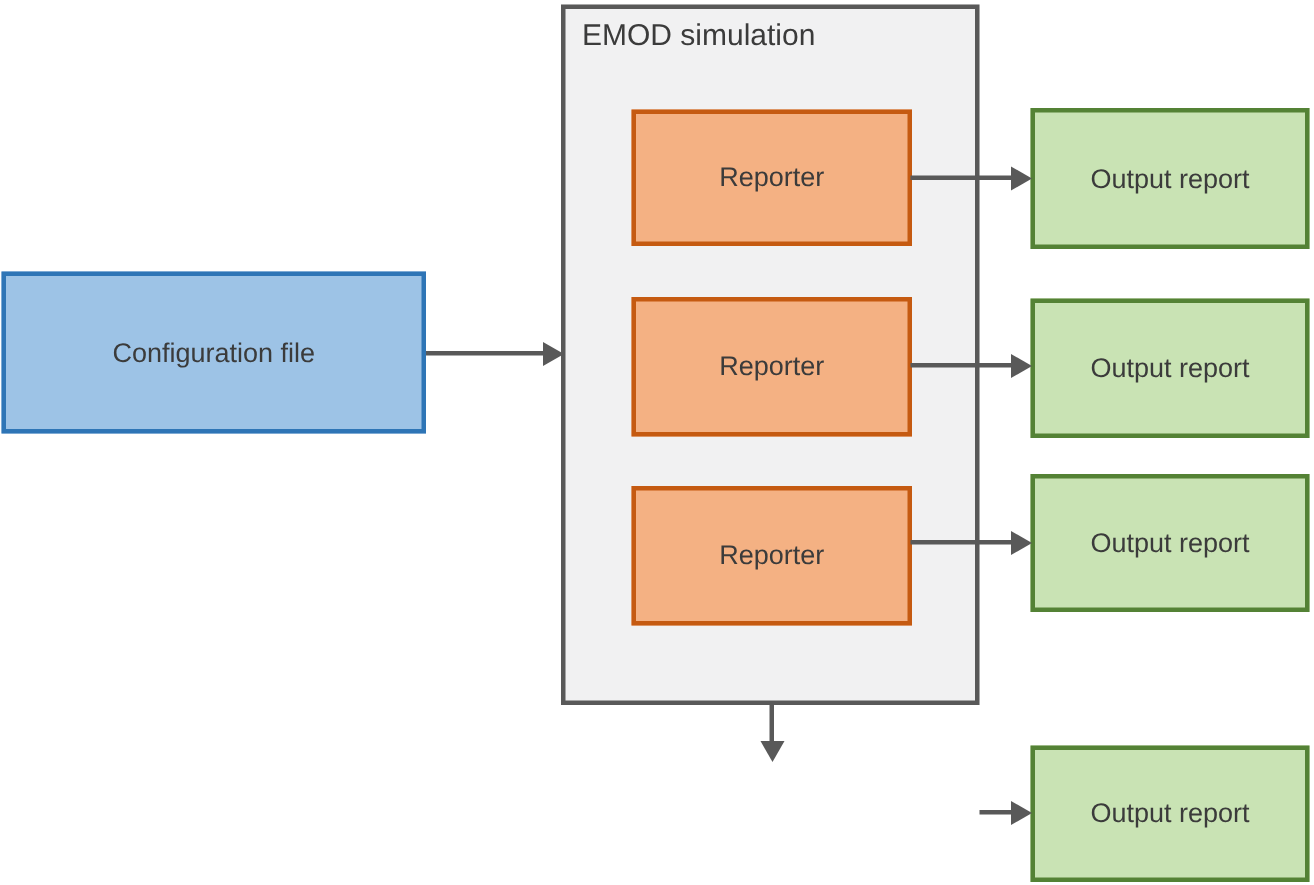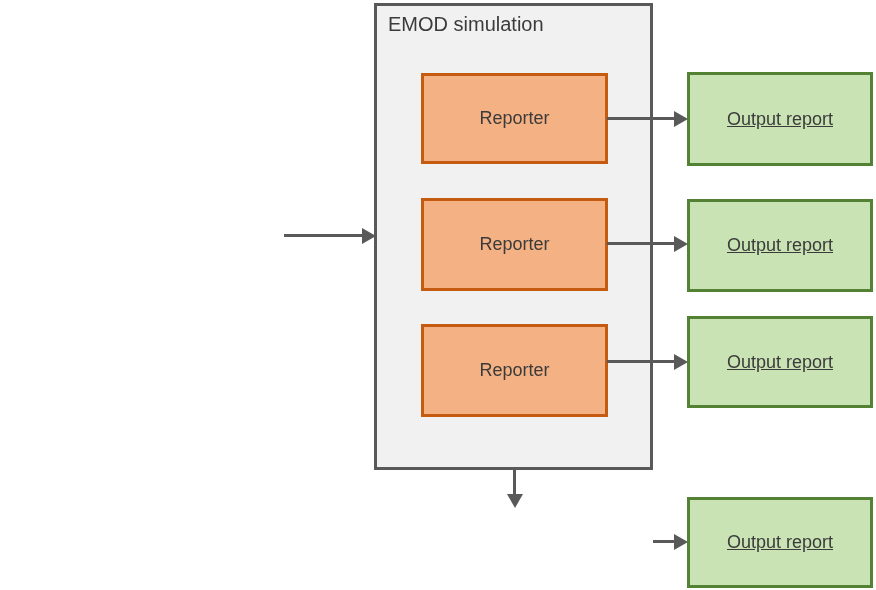--- a/index.html
+++ b/index.html
@@ -45,21 +45,20 @@
     background: var(--reporter-fill, #f4b183);
     border: 3px solid var(--reporter-border, #c55a11);
   }
   .reporter.r1 { top: 73px;  height: 91px; }
   .reporter.r2 { top: 198px; height: 93px; }
   .reporter.r3 { top: 324px; height: 93px; }
   .output {
     left: 687px; width: 186px;
     background: var(--output-fill, #c9e3b4);
     border: 3px solid var(--output-border, #548235);
-    text-decoration: underline;
   }
   .output.o1 { top: 72px;  height: 94px; }
   .output.o2 { top: 199px; height: 93px; }
   .output.o3 { top: 316px; height: 92px; }
   .output.o4 { top: 497px; height: 91px; }
   .custom {
     left: 373px; top: 507px; width: 280px; height: 70px;
     background: var(--custom-fill, #ffe699);
     border: 3px solid var(--custom-border, #bf9000);
   }
@@ -80,20 +79,23 @@
 </style>
 </head>
 <body>
 
 <div class="canvas">
 
   <div class="sim-container">
     <div class="sim-title">EMOD simulation</div>
   </div>
 
+  <div class="box config">
+    <span>Configuration file</span>
+  </div>
 
   <div class="box reporter r1">
     <span>Reporter</span>
   </div>
   <div class="box reporter r2">
     <span>Reporter</span>
   </div>
   <div class="box reporter r3">
     <span>Reporter</span>
   </div>

